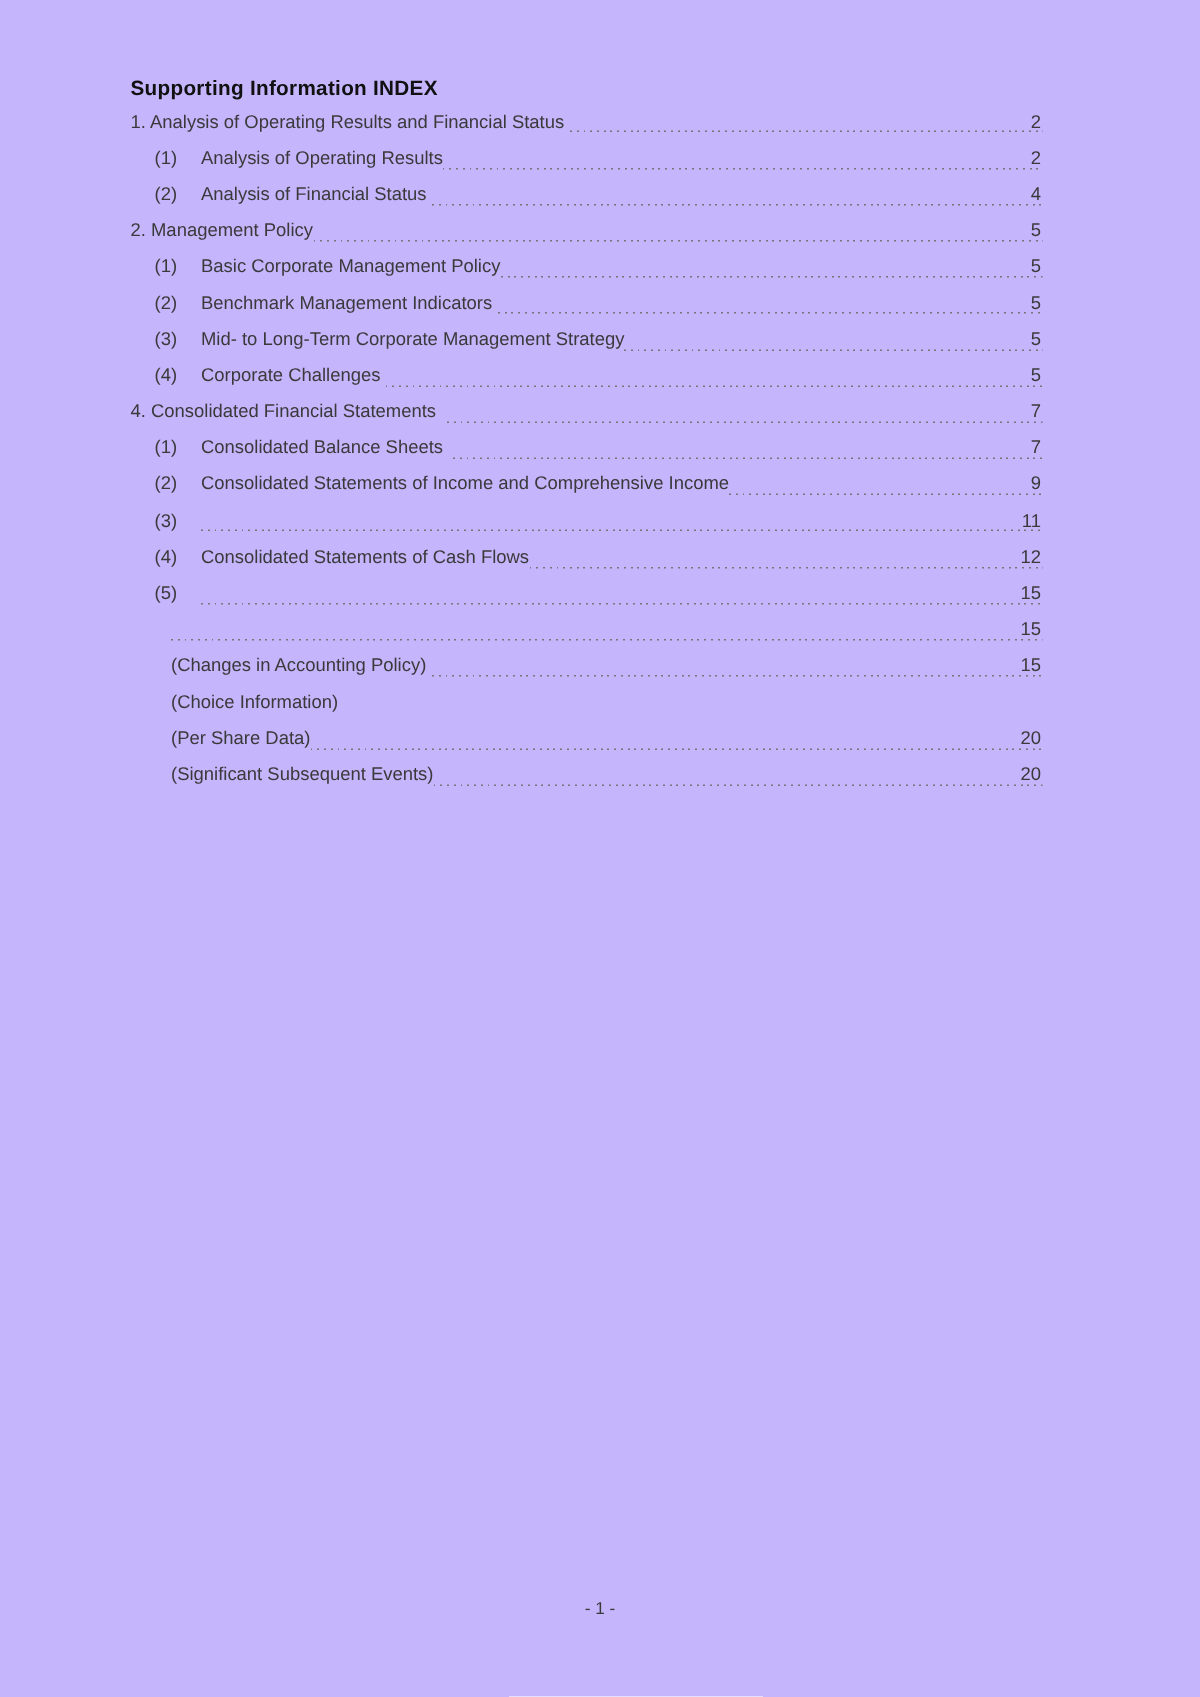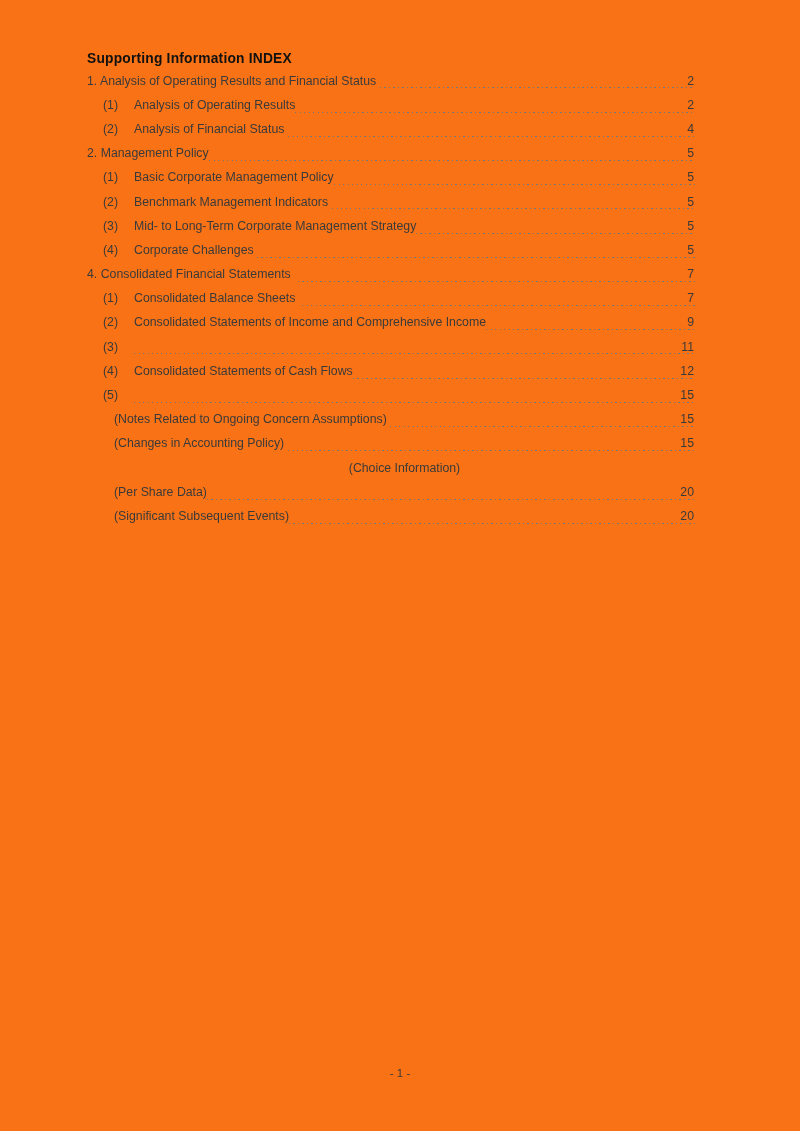--- a/index.html
+++ b/index.html
@@ -4,21 +4,21 @@
 <style>
   html, body {
     margin: 0;
     padding: 0;
     background: #ffffff;
   }
   .page {
     position: relative;
     width: 800px;
     height: 1131px;
-    background: #f97316;
+    background: #c4b5fd;
     overflow: hidden;
     font-family: "Liberation Sans", sans-serif;
     color: #3a3a3a;
   }
   .content {
     position: absolute;
     left: 87px;
     top: 51px;
     width: 608px;
   }
@@ -32,21 +32,20 @@
   }
   .toc {
     margin-top: 2px;
   }
   .toc-row {
     display: flex;
     align-items: center;
     height: 24.2px;
     font-size: 12.3px;
     line-height: 15px;
-    justify-content: center;
   }
   .toc-level-2 { margin-left: 16px; }
   .toc-level-3 { margin-left: 27px; }
   .toc-marker {
     flex: 0 0 31px;
     white-space: pre;
   }
   .toc-title {
     white-space: pre;
     flex: 0 0 auto;
@@ -149,21 +148,20 @@
     <span class="toc-marker">(4)</span>
     <span class="toc-title">Consolidated Statements of Cash Flows</span>
     <span class="toc-leader"><span class="toc-page">12</span></span>
   </div>
         <div class="toc-row toc-level-2">
     <span class="toc-marker">(5)</span>
     <span class="toc-leader"><span class="toc-page">15</span></span>
   </div>
         <div class="toc-row toc-level-3">
 
-    <span class="toc-title">(Notes Related to Ongoing Concern Assumptions) </span>
     <span class="toc-leader"><span class="toc-page">15</span></span>
   </div>
         <div class="toc-row toc-level-3">
 
     <span class="toc-title">(Changes in Accounting Policy) </span>
     <span class="toc-leader"><span class="toc-page">15</span></span>
   </div>
         <div class="toc-row toc-level-3">
 
     <span class="toc-title">(Choice Information)</span>

